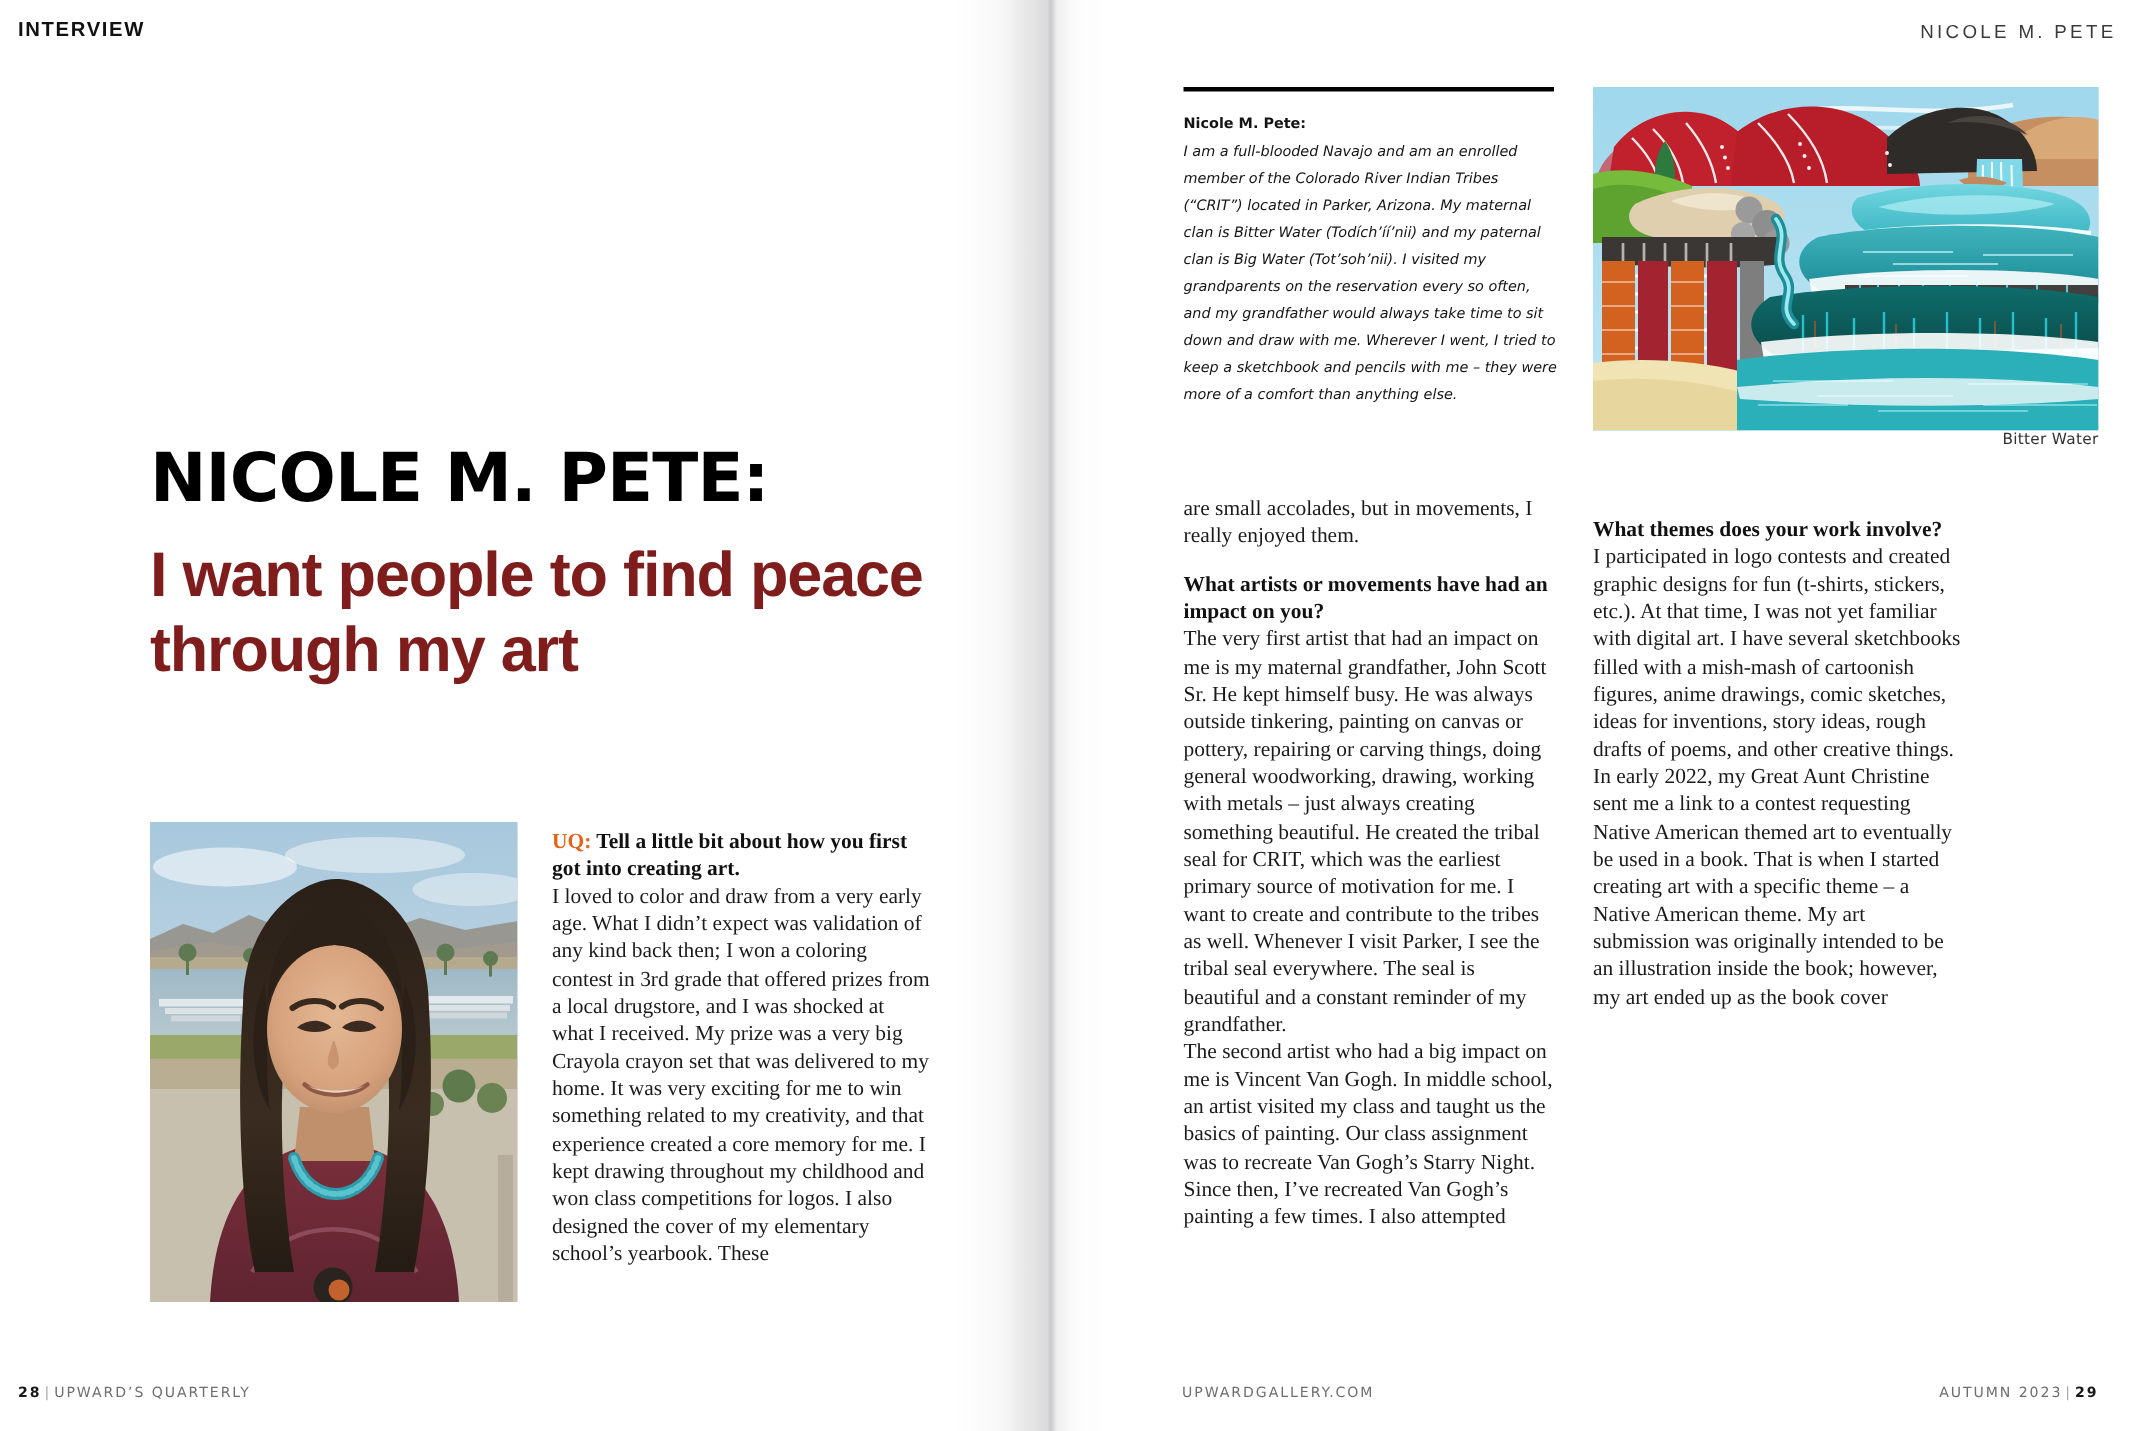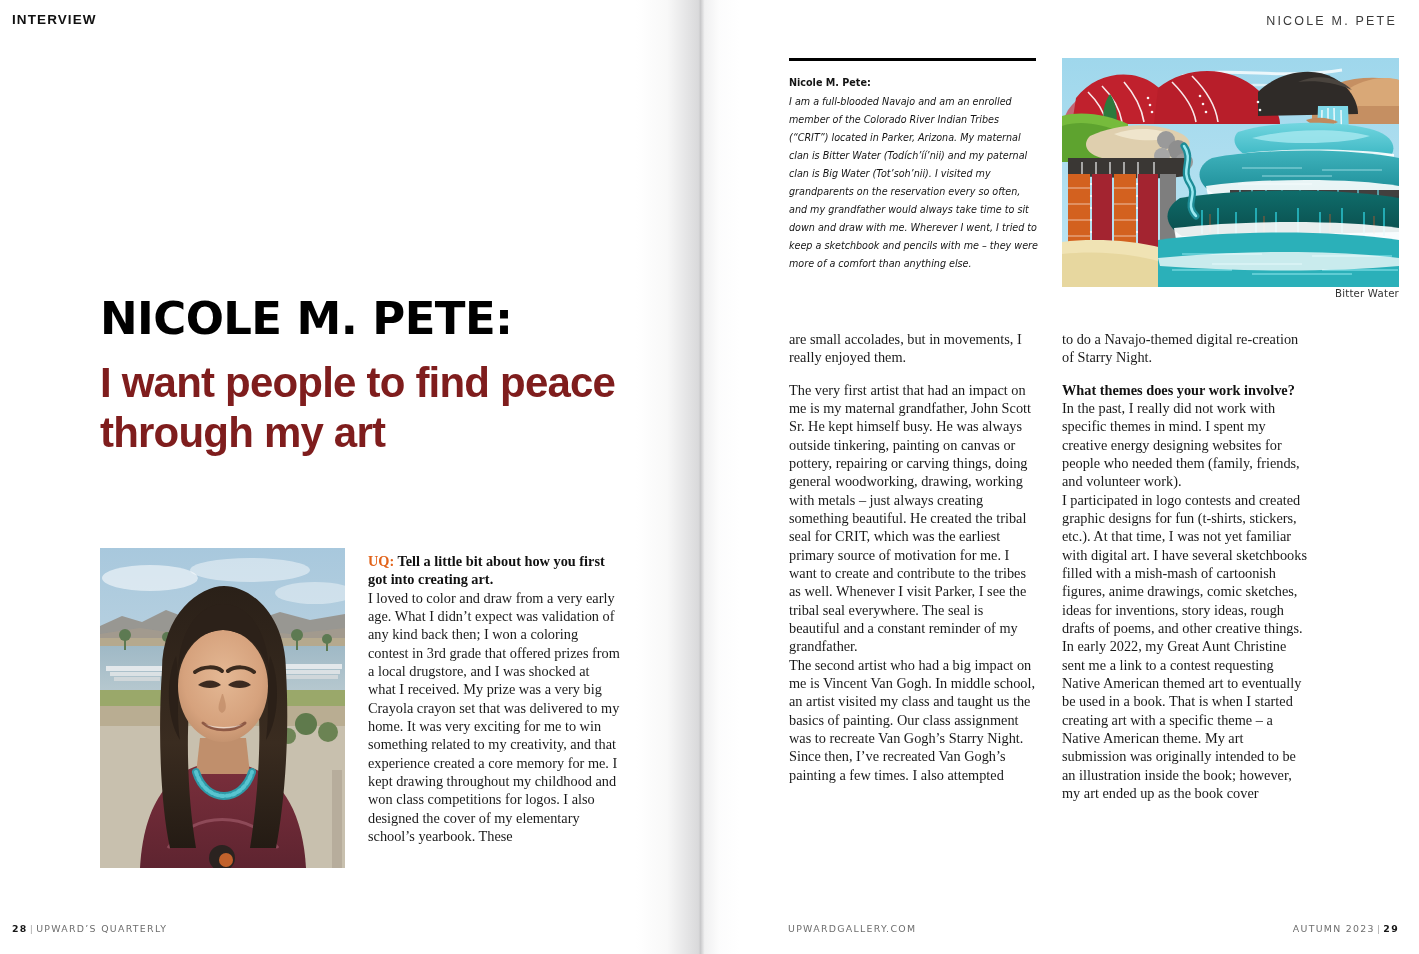--- a/index.html
+++ b/index.html
@@ -56,21 +56,21 @@
     position: absolute;
     left: 12px;
     top: 12px;
     font-size: 13.5px;
     font-weight: bold;
     letter-spacing: 1.1px;
     color: #111111;
   }
   .running-head-right {
     position: absolute;
-    right: 22px;
+    right: 8px;
     top: 14px;
     font-size: 12.5px;
     font-weight: normal;
     letter-spacing: 2.2px;
     color: #3a3a3a;
   }
 
   
   .headline-wrap {
     position: absolute;
@@ -530,29 +530,28 @@
 
       <path d="M122 88 C132 102 118 112 128 126 C136 138 122 146 134 158" stroke="#1d8d97" stroke-width="7" fill="none" stroke-linecap="round"></path>
       <path d="M122 88 C132 102 118 112 128 126 C136 138 122 146 134 158" stroke="#9ae8f0" stroke-width="2.5" fill="none" stroke-linecap="round"></path>
     </svg>
   </div>
   <div class="artwork-caption">Bitter Water</div>
 
   <div class="col col-mid">
     <p>are small accolades, but in movements, I really enjoyed them.</p>
     <div class="spacer"></div>
+    <p class="q">What artists or movements have had an impact on you?</p>
     <p>The very first artist that had an impact on me is my maternal grandfather, John Scott Sr. He kept himself busy. He was always outside tinkering, painting on canvas or pottery, repairing or carving things, doing general woodworking, drawing, working with metals – just always creating something beautiful. He created the tribal seal for CRIT, which was the earliest primary source of motivation for me. I want to create and contribute to the tribes as well. Whenever I visit Parker, I see the tribal seal everywhere. The seal is beautiful and a constant reminder of my grandfather.</p>
     <p>The second artist who had a big impact on me is Vincent Van Gogh. In middle school, an artist visited my class and taught us the basics of painting. Our class assignment was to recreate Van Gogh’s Starry Night. Since then, I’ve recreated Van Gogh’s painting a few times. I also attempted</p>
   </div>
 
   <div class="col col-right">
-    <p>to do a Navajo-themed digital re-creation of Starry Night.</p>
     <div class="spacer"></div>
     <p class="q">What themes does your work involve?</p>
-    <p>In the past, I really did not work with specific themes in mind. I spent my creative energy designing websites for people who needed them (family, friends, and volunteer work).</p>
     <p>I participated in logo contests and created graphic designs for fun (t-shirts, stickers, etc.). At that time, I was not yet familiar with digital art. I have several sketchbooks filled with a mish-mash of cartoonish figures, anime drawings, comic sketches, ideas for inventions, story ideas, rough drafts of poems, and other creative things.</p>
     <p>In early 2022, my Great Aunt Christine sent me a link to a contest requesting Native American themed art to eventually be used in a book. That is when I started creating art with a specific theme – a Native American theme. My art submission was originally intended to be an illustration inside the book; however, my art ended up as the book cover</p>
   </div>
 
   <div class="footer footer-center">
     <span>UPWARDGALLERY.COM</span>
   </div>
 
   <div class="footer footer-right">
     <span>AUTUMN 2023</span><span class="sep">|</span><span class="pg">29</span>

